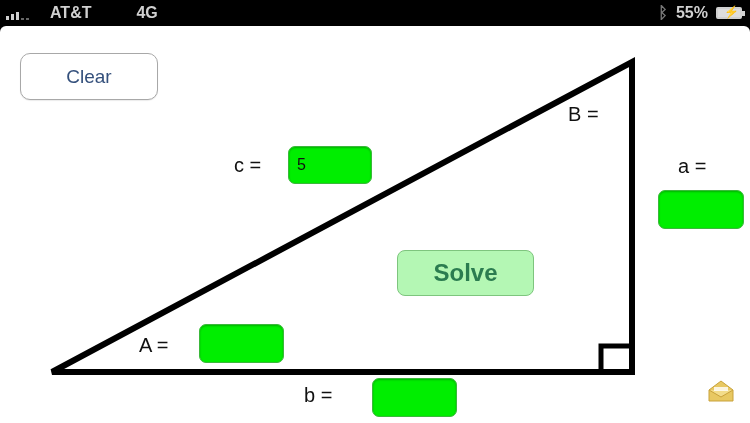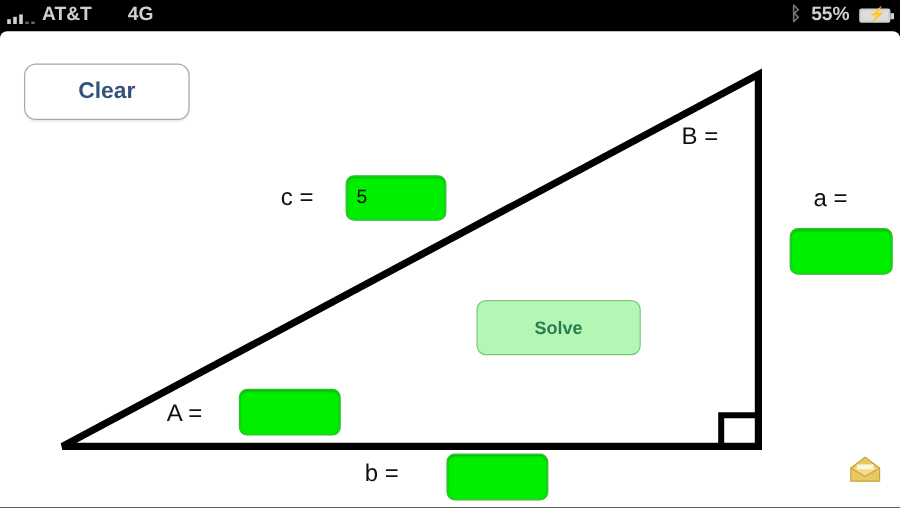--- a/index.html
+++ b/index.html
@@ -2,48 +2,48 @@
 <html><head>
 <meta charset="utf-8">
 <style>
   * { box-sizing: border-box; margin: 0; padding: 0; }
   html, body { width: 750px; height: 423px; overflow: hidden; background: #000; }
   body { font-family: "Liberation Sans", sans-serif; position: relative; }
   .status-bar {
     position: absolute; left: 0; top: 0; width: 750px; height: 26px;
     background: #000; color: #d0d0d0; font-weight: bold; font-size: 16px;
   }
-  .status-bar .left { position: absolute; left: 6px; top: 4px; display: flex; align-items: center; gap: 6px; }
+  .status-bar .left { position: absolute; left: 6px; top: 4px; display: flex; align-items: center; gap: 21px; }
   .signal { display: flex; align-items: flex-end; gap: 2px; height: 10px; margin-top: 4px; }
   .signal span { display: block; width: 3px; background: #d0d0d0; }
   .signal span.dim { background: #666; height: 2px; }
   .status-bar .time { position: absolute; left: 0; right: 0; top: 4px; text-align: center; }
   .status-bar .right { position: absolute; right: 8px; top: 4px; display: flex; align-items: center; gap: 8px; }
   .bt { color: #777; font-size: 16px; }
   .battery { width: 26px; height: 12px; border: 2px solid #d0d0d0; border-radius: 2px; position: relative; background: #ddd; }
   .battery::after { content: ""; position: absolute; right: -5px; top: 2px; width: 3px; height: 5px; background: #d0d0d0; }
   .battery .bolt { position: absolute; left: 6px; top: -4px; font-size: 12px; color: #222; }
 
   .screen {
     position: absolute; left: 0; top: 26px; width: 750px; height: 397px;
     background: #fff; border-top-left-radius: 6px; border-top-right-radius: 6px;
   }
   .triangle { position: absolute; left: 0; top: -26px; }
 
   .btn-clear {
     position: absolute; left: 20px; top: 27px; width: 138px; height: 47px;
     border: 1px solid #a8a8a8; border-radius: 10px; background: #fff;
-    color: #34507c; font-size: 19px; font-weight: bold;
+    color: #34507c; font-size: 19px; font-weight: normal;
     display: flex; align-items: center; justify-content: center;
     box-shadow: 0 1px 1px rgba(0,0,0,0.08);
   }
   .btn-solve {
     position: absolute; left: 397px; top: 224px; width: 137px; height: 46px;
     border: 1px solid #7ec57e; border-radius: 8px; background: #b4f7b4;
-    color: #2b7c50; font-size: 15px; font-weight: bold;
+    color: #2b7c50; font-size: 24px; font-weight: bold;
     display: flex; align-items: center; justify-content: center;
   }
   .label { position: absolute; font-size: 20px; color: #111; }
   .field {
     position: absolute; background: #00ee00; border-radius: 7px;
     border: 1px solid #3bb83b; box-shadow: inset 0 1px 2px rgba(0,0,0,0.25);
     font-size: 16px; color: #111; padding-left: 8px;
     display: flex; align-items: center;
   }
   .mail-icon { position: absolute; left: 706px; top: 352px; }

